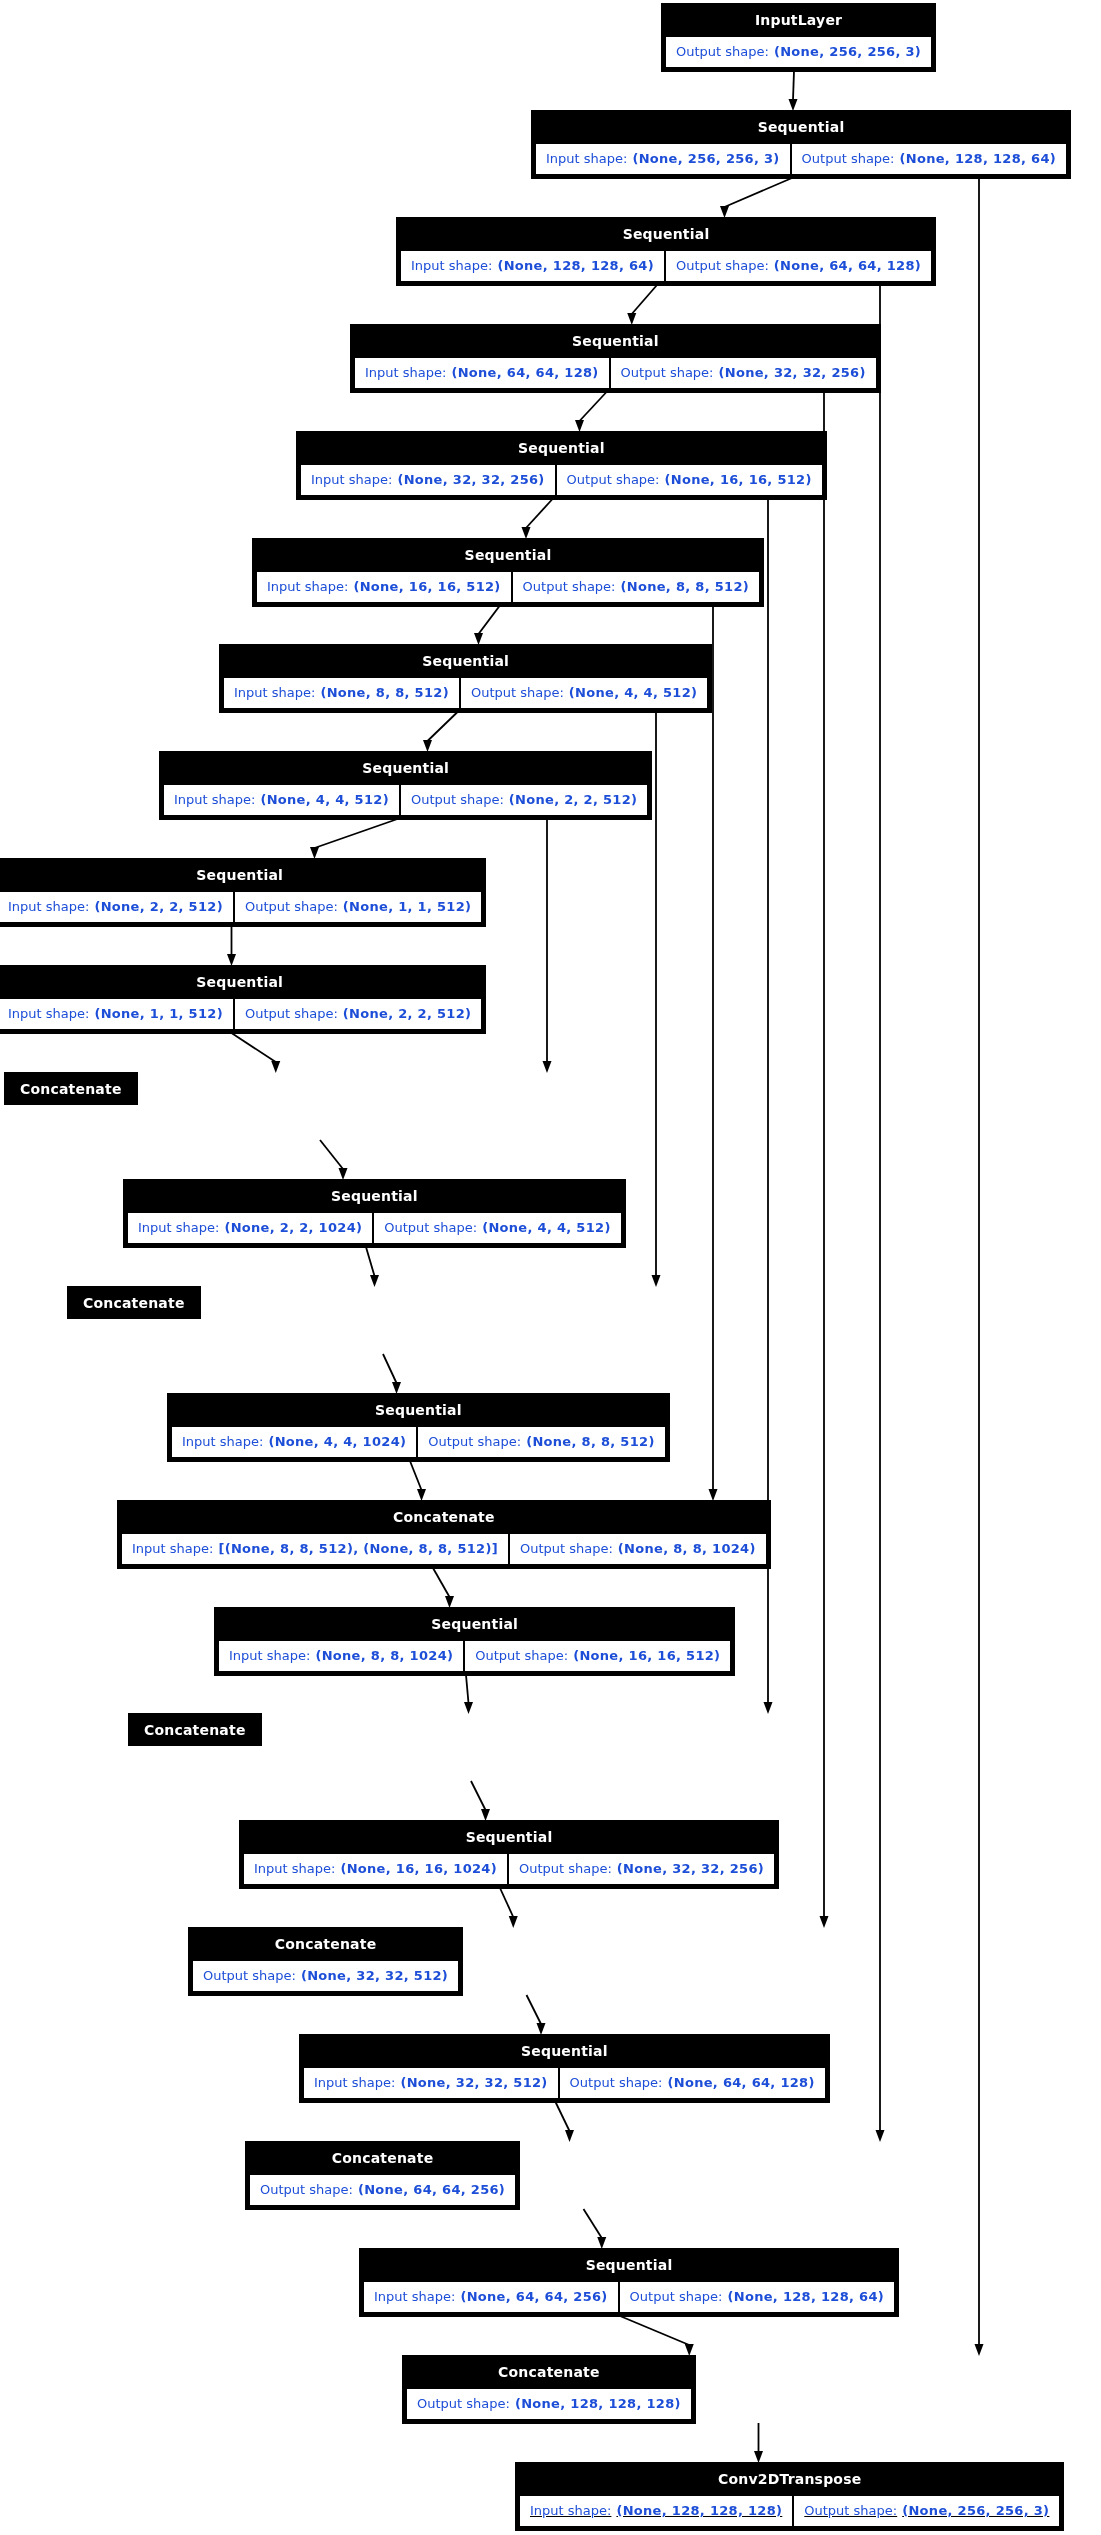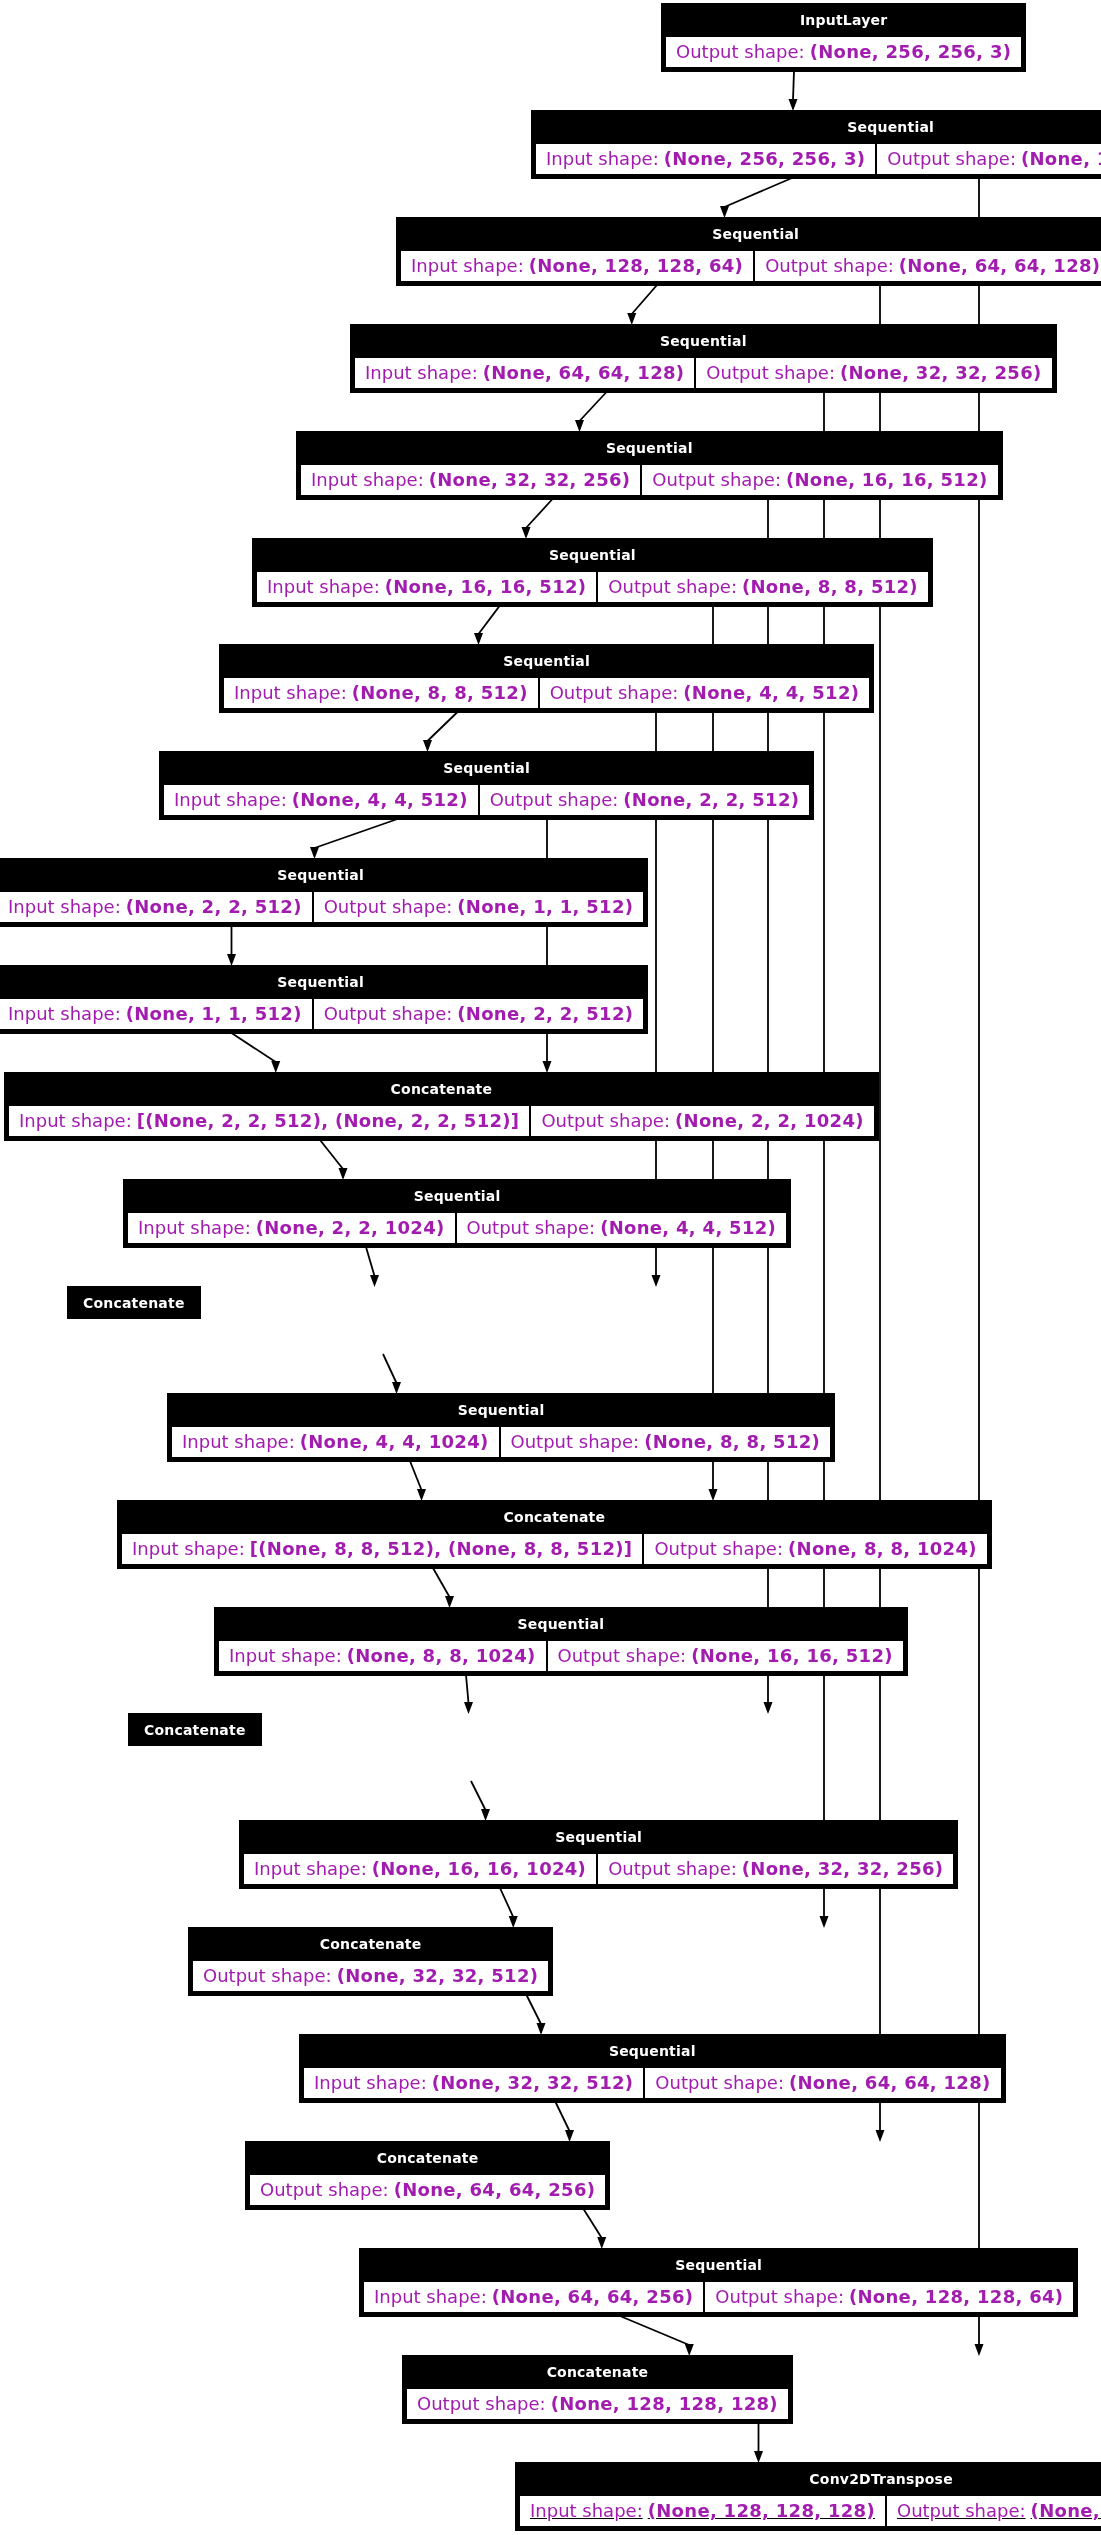--- a/index.html
+++ b/index.html
@@ -33,23 +33,23 @@
   }
   .node-body {
     display:flex;
     justify-content:center;
     background:#000000;
     padding:2px;
     gap:0;
   }
   .cell {
     background:#ffffff;
-    color:#a21caf;
+    color:#1d4ed8;
     border:1.5px solid #000000;
-    font-size:18px;
+    font-size:13px;
     padding:7px 10px 8px 10px;
     line-height:15px;
   }
   .cell .lbl { font-weight:normal; margin-right:5px; }
   .cell .val { font-weight:bold; letter-spacing:0.3px; }
 </style>
 </head>
 <body>
 
 <div id="canvas">
@@ -180,24 +180,20 @@
       </div>
       <div class="node" style="top: 965px; left: -7px;">
         <div class="node-title">Sequential</div>
         <div class="node-body">
           <div class="cell"><span class="lbl">Input shape:</span><span class="val">(None, 1, 1, 512)</span></div>
           <div class="cell"><span class="lbl">Output shape:</span><span class="val">(None, 2, 2, 512)</span></div>
         </div>
       </div>
       <div class="node" style="top: 1072px; left: 4px;">
         <div class="node-title">Concatenate</div>
-        <div class="node-body">
-          <div class="cell"><span class="lbl">Input shape:</span><span class="val">[(None, 2, 2, 512), (None, 2, 2, 512)]</span></div>
-          <div class="cell"><span class="lbl">Output shape:</span><span class="val">(None, 2, 2, 1024)</span></div>
-        </div>
       </div>
       <div class="node" style="top: 1179px; left: 123px;">
         <div class="node-title">Sequential</div>
         <div class="node-body">
           <div class="cell"><span class="lbl">Input shape:</span><span class="val">(None, 2, 2, 1024)</span></div>
           <div class="cell"><span class="lbl">Output shape:</span><span class="val">(None, 4, 4, 512)</span></div>
         </div>
       </div>
       <div class="node" style="top: 1286px; left: 67px;">
         <div class="node-title">Concatenate</div>

